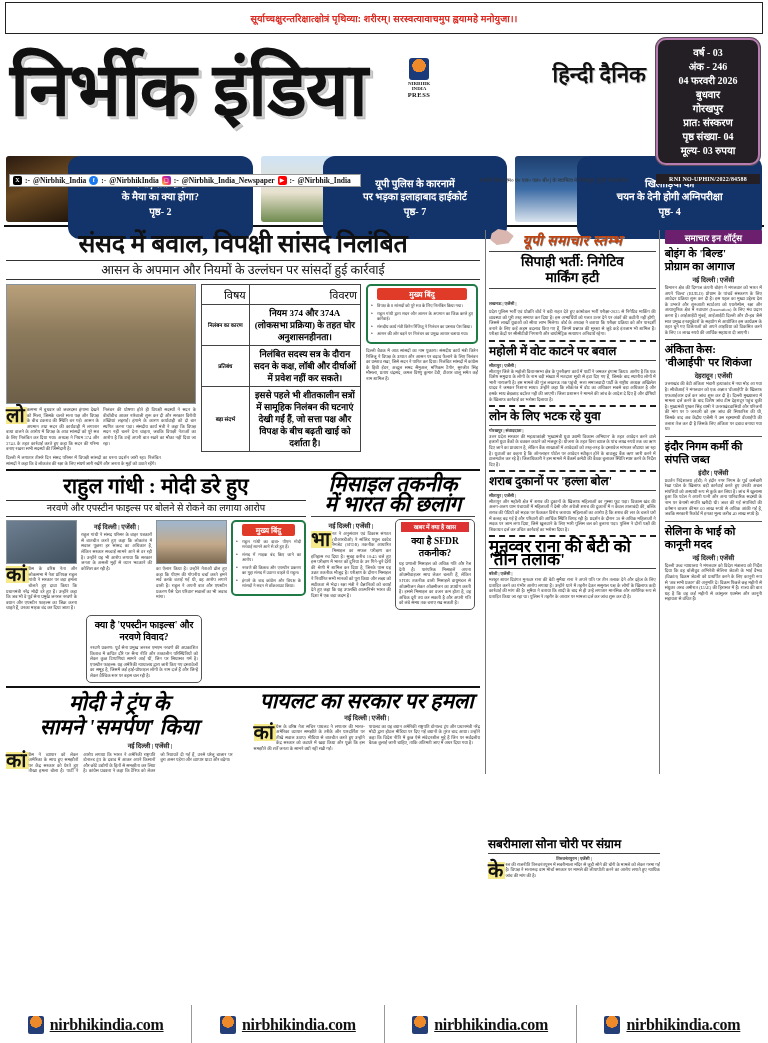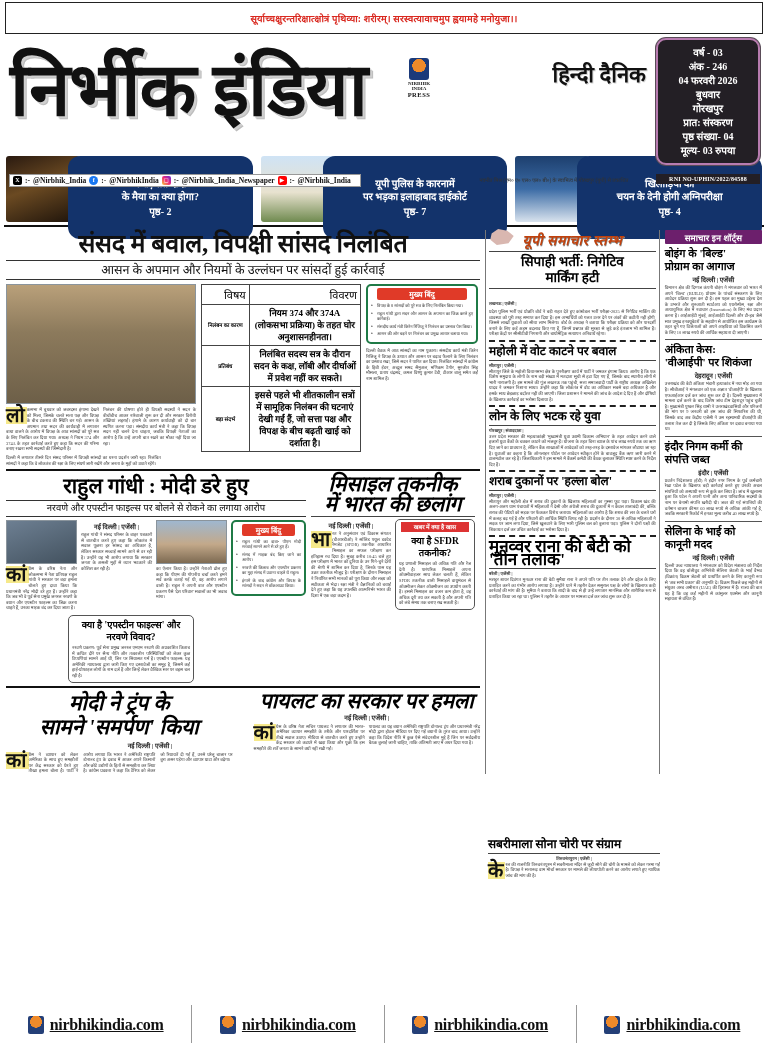--- a/index.html
+++ b/index.html
@@ -362,21 +362,21 @@
                 <ul>
                   <li>राहुल गांधी का दावा- पीएम मोदी सच्चाई सामने आने से डरे हुए हैं।</li>
                   <li>संसद में माइक बंद किए जाने का आरोप।</li>
                   <li>नरवणे की किताब और एपस्टीन प्रकरण का मुद्दा संसद में उठाना चाहते थे राहुल।</li>
                   <li>हंगामे के बाद कांग्रेस और विपक्ष के सांसदों ने सदन से वॉकआउट किया।</li>
                 </ul>
               </div>
             </div>
           </div>
 
-          <div class="explain" style="margin-top:4px; width:126px; margin-left:62px;">
+          <div class="explain" style="margin-top:4px; width:116px; margin-left:80px;">
             <div class="etitle">क्या है 'एपस्टीन फाइल्स' और नरवणे विवाद?</div>
             <div class="body-text">नरवणे प्रकरण: पूर्व सेना प्रमुख जनरल एमएम नरवणे की अप्रकाशित किताब में कथित दौरे पर सैन्य नीति और तत्कालीन परिस्थितियों को लेकर कुछ टिप्पणियां सामने आई थीं, जिन पर सियासत गर्म है। एपस्टीन फाइल्स: यह अमेरिकी न्यायालय द्वारा जारी किए गए दस्तावेजों का समूह है, जिसमें कई हाई-प्रोफाइल लोगों के नाम दर्ज हैं और जिन्हें लेकर वैश्विक स्तर पर बहस चल रही है।</div>
           </div>
         </div>
 
         <div style="width:164px;">
           <div class="headline-md italic">मिसाइल तकनीक</div>
           <div class="headline-md italic">में भारत की छलांग</div>
           <div class="rule-thin"></div>
           <div style="display:flex; gap:4px;">

